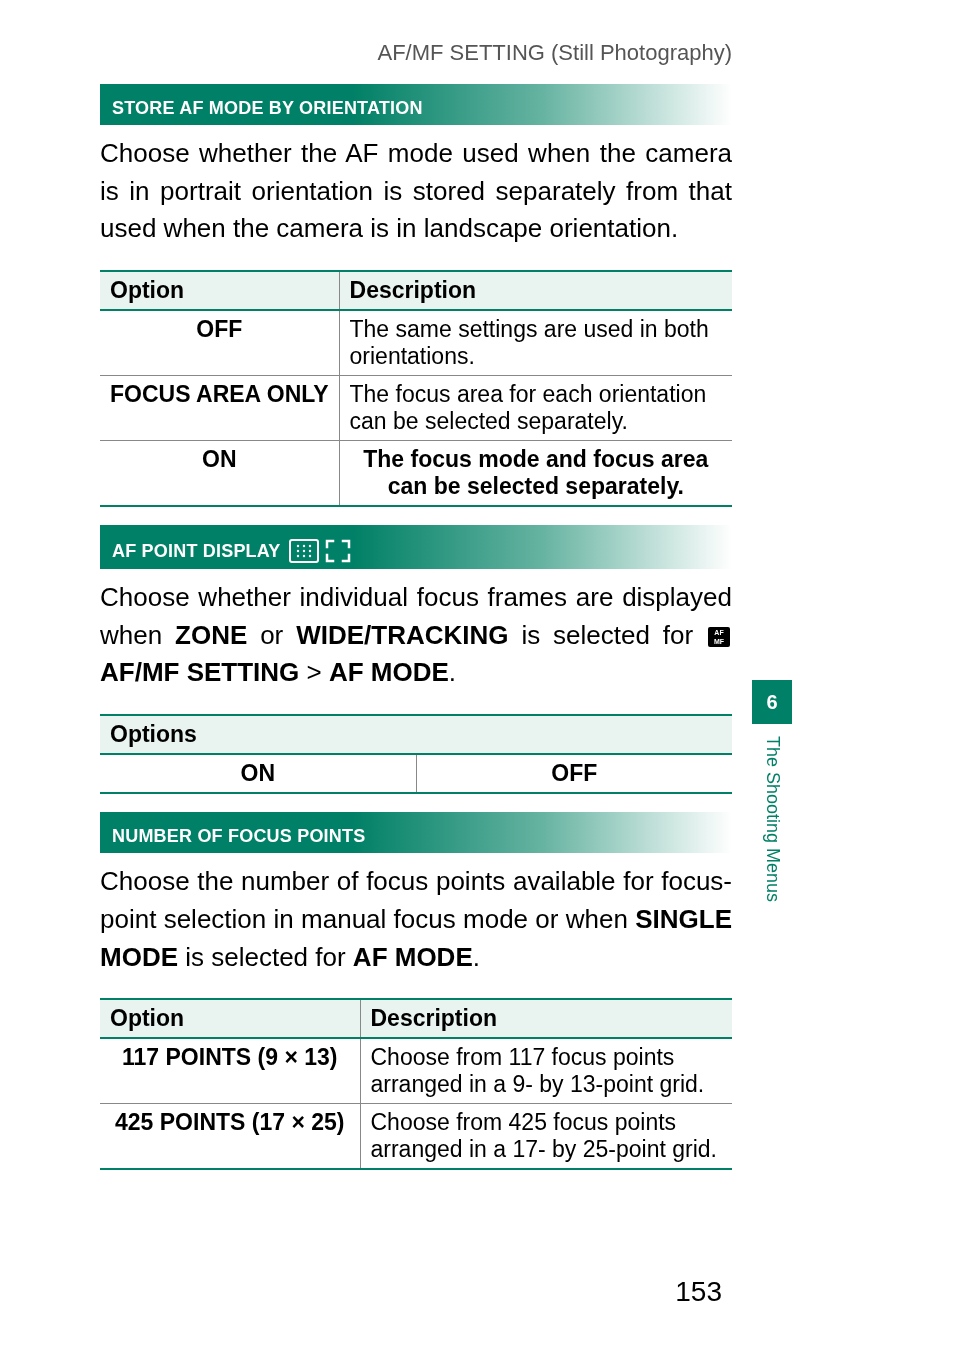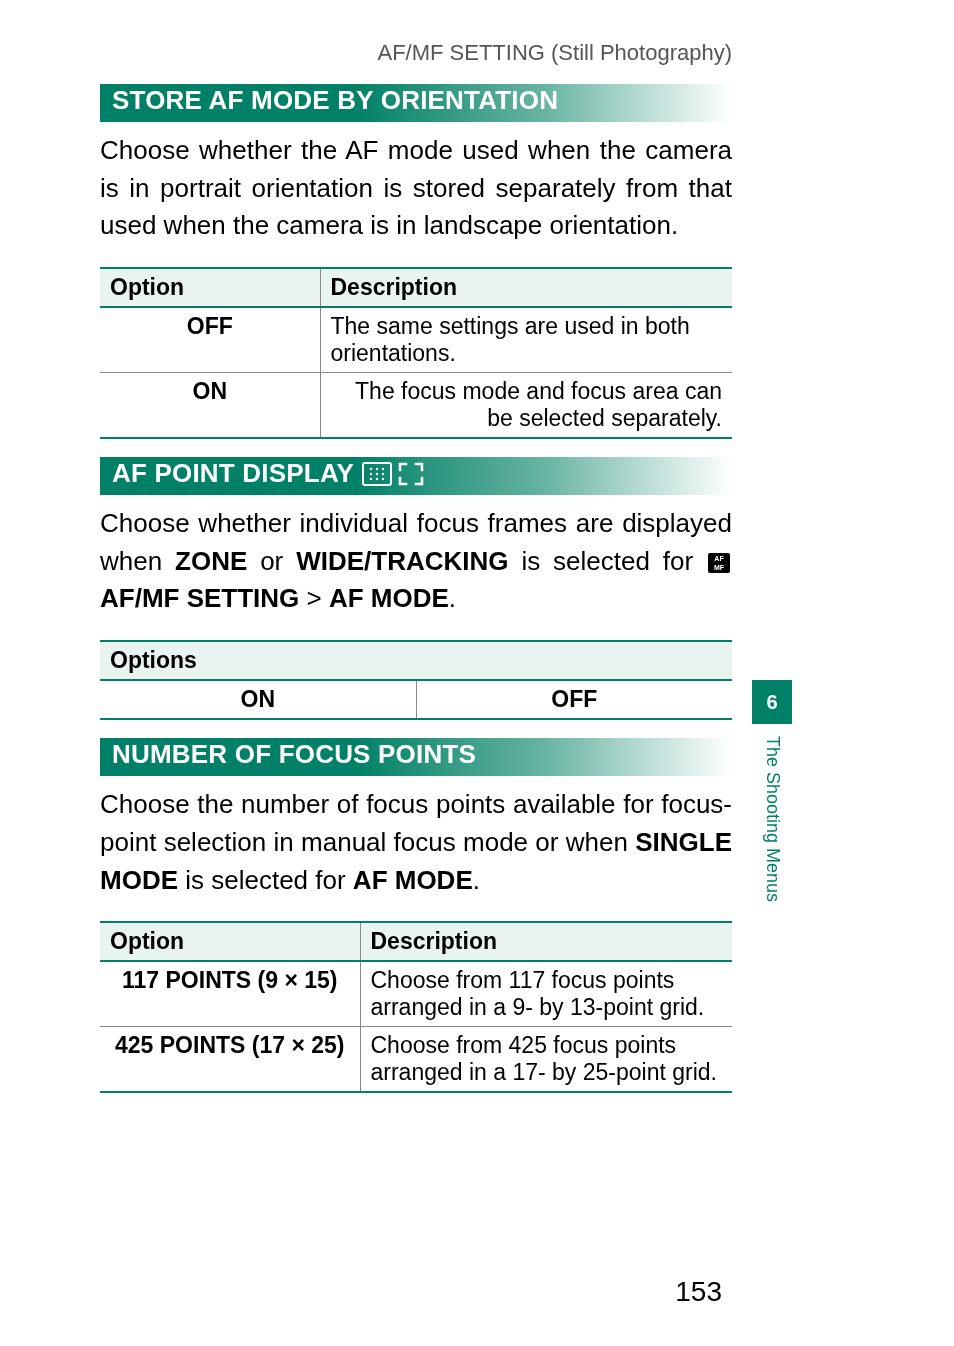--- a/index.html
+++ b/index.html
@@ -3,22 +3,22 @@
 <meta charset="utf-8">
 <style>
   * { margin: 0; padding: 0; box-sizing: border-box; }
   html, body { width: 954px; height: 1346px; font-family: "Segoe UI", Arial, sans-serif; background: #fff; color: #000; }
   .page { position: relative; width: 792px; height: 1346px; padding: 40px 60px 40px 100px; }
   .breadcrumb { text-align: right; font-size: 22px; color: #555; margin-bottom: 18px; font-family: "Segoe UI", Arial, sans-serif; }
   .section-header {
     background: linear-gradient(90deg, #008066 0%, #008066 40%, #66b3a1 70%, #ffffff 100%);
     color: #fff;
     font-weight: 700;
-    font-size: 26px;
-    padding: 1px 12px 6px 12px;
+    font-size: 18px;
+    padding: 14px 12px 6px 12px;
     margin: 14px 0 10px 0;
     letter-spacing: 0.2px;
     display: flex;
     align-items: center;
     gap: 8px;
     font-family: "Segoe UI Semibold", "Segoe UI", Arial, sans-serif;
   }
   .section-header .icon-box { display: inline-flex; gap: 4px; }
   .icon-svg { display: inline-block; }
   .body-text { font-size: 26px; line-height: 1.45; margin: 10px 0 22px 0; text-align: justify; font-family: "Segoe UI", Arial, sans-serif; }
@@ -74,22 +74,26 @@
         <th style="width:220px">Option</th>
         <th>Description</th>
       </tr>
     </thead>
     <tbody>
       <tr>
         <td>OFF</td>
         <td style="text-align:left;font-weight:400">The same settings are used in both orientations.</td>
       </tr>
       <tr>
+        <td>FOCUS AREA ONLY</td>
+        <td style="text-align:left;font-weight:400">The focus area for each orientation can be selected separately.</td>
+      </tr>
+      <tr>
         <td>ON</td>
-        <td style="text-align:right;font-weight:400">The focus mode and focus area can be selected separately.</td>
+        <td style="text-align:center;font-weight:700">The focus mode and focus area can be selected separately.</td>
       </tr>
     </tbody>
   </table>
 
   <div class="section-header">
     <span>AF POINT DISPLAY</span>
     <span class="icon-box">
 
       <svg class="icon-svg" width="30" height="24" viewBox="0 0 30 24">
         <rect x="1" y="1" width="28" height="22" rx="2" fill="none" stroke="#fff" stroke-width="2"></rect>
@@ -140,21 +144,21 @@
 
   <table class="options two-col">
     <thead>
       <tr>
         <th style="width:260px">Option</th>
         <th>Description</th>
       </tr>
     </thead>
     <tbody>
       <tr>
-        <td>117 POINTS (9 × 15)</td>
+        <td>117 POINTS (9 × 13)</td>
         <td style="text-align:left;font-weight:400">Choose from 117 focus points arranged in a 9- by 13-point grid.</td>
       </tr>
       <tr>
         <td>425 POINTS (17 × 25)</td>
         <td style="text-align:left;font-weight:400">Choose from 425 focus points arranged in a 17- by 25-point grid.</td>
       </tr>
     </tbody>
   </table>
 
   <div class="side-tab">

